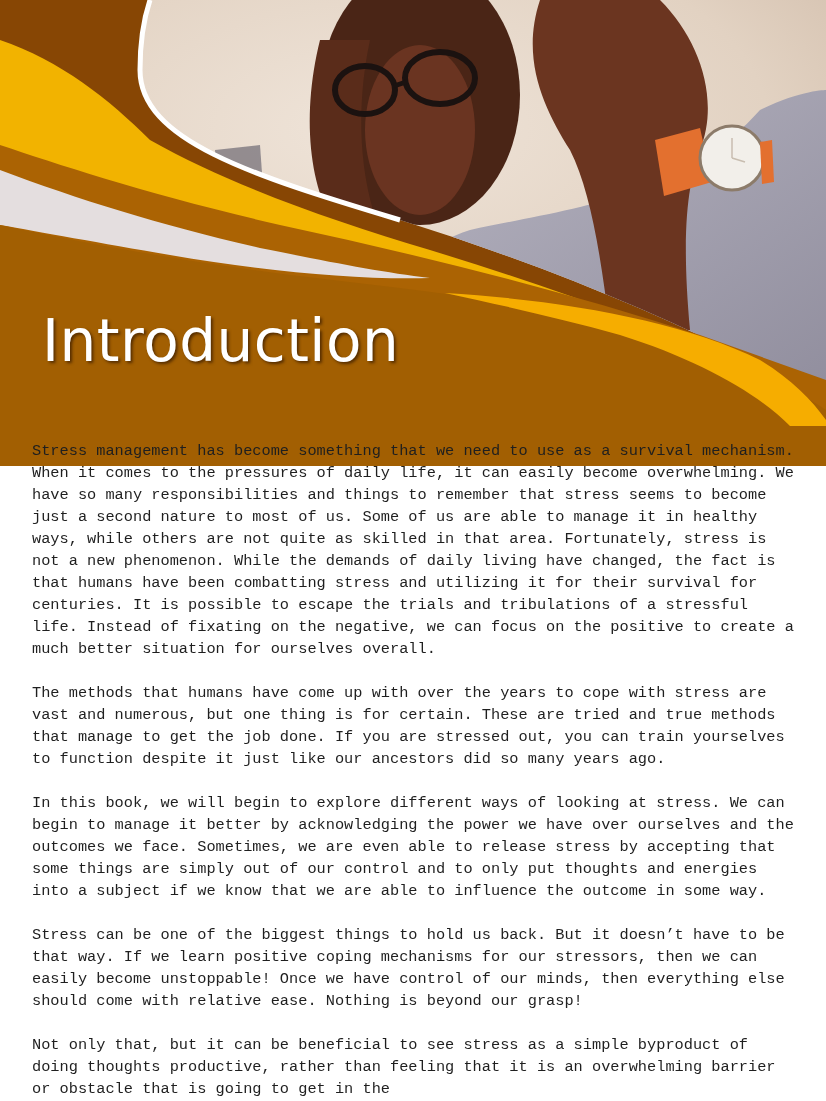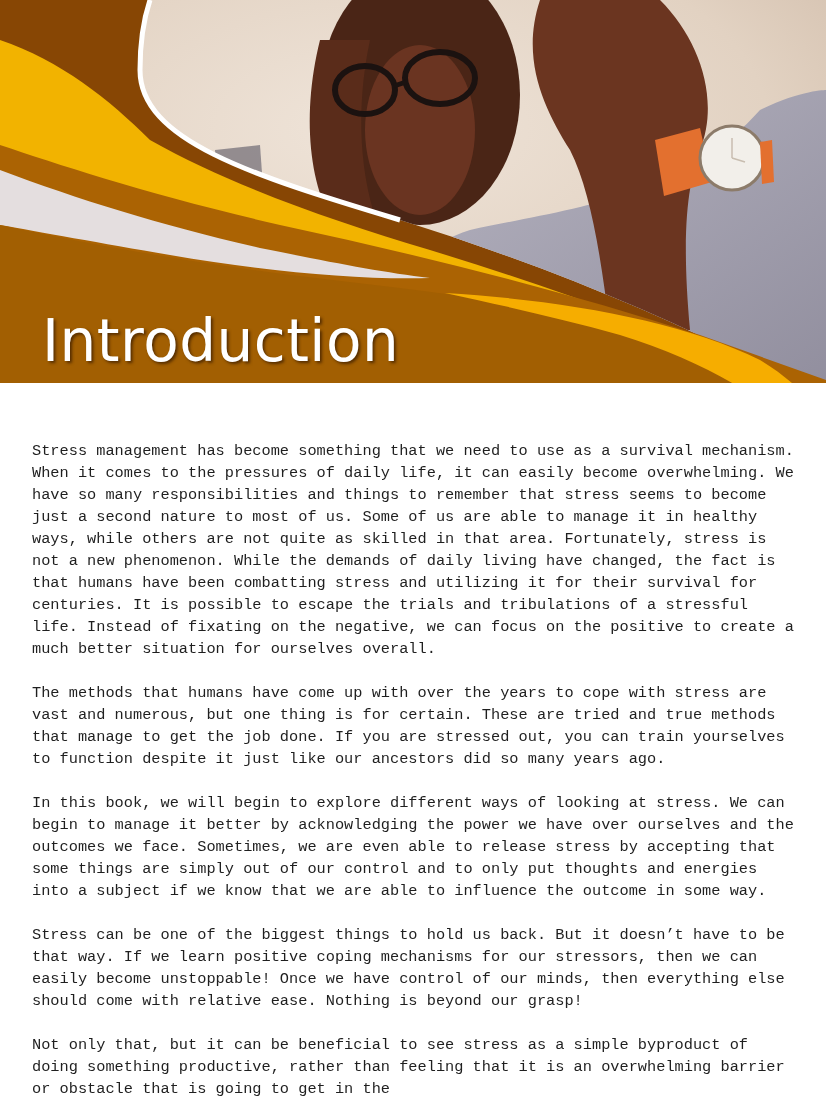--- a/index.html
+++ b/index.html
@@ -11,21 +11,21 @@
       width: 826px;
       height: 1101px;
       position: relative;
       overflow: hidden;
       font-family: "Liberation Sans", "DejaVu Sans", sans-serif;
     }
     .header {
       position: absolute;
       left: 0; top: 0;
       width: 826px;
-      height: 383px;
+      height: 466px;
       overflow: hidden;
       background: #a25f02;
     }
     .header svg.art {
       position: absolute;
       left: 0; top: 0;
       width: 826px;
       height: 426px;
     }
     .title {
@@ -118,14 +118,14 @@
   </svg>
 
   <h1 class="title">Introduction</h1>
 </div>
 
 <div class="content">
   <p>Stress management has become something that we need to use as a survival mechanism. When it comes to the pressures of daily life, it can easily become overwhelming. We have so many responsibilities and things to remember that stress seems to become just a second nature to most of us. Some of us are able to manage it in healthy ways, while others are not quite as skilled in that area. Fortunately, stress is not a new phenomenon. While the demands of daily living have changed, the fact is that humans have been combatting stress and utilizing it for their survival for centuries. It is possible to escape the trials and tribulations of a stressful life. Instead of fixating on the negative, we can focus on the positive to create a much better situation for ourselves overall.</p>
   <p>The methods that humans have come up with over the years to cope with stress are vast and numerous, but one thing is for certain. These are tried and true methods that manage to get the job done. If you are stressed out, you can train yourselves to function despite it just like our ancestors did so many years ago.</p>
   <p>In this book, we will begin to explore different ways of looking at stress. We can begin to manage it better by acknowledging the power we have over ourselves and the outcomes we face. Sometimes, we are even able to release stress by accepting that some things are simply out of our control and to only put thoughts and energies into a subject if we know that we are able to influence the outcome in some way.</p>
   <p>Stress can be one of the biggest things to hold us back. But it doesn’t have to be that way. If we learn positive coping mechanisms for our stressors, then we can easily become unstoppable! Once we have control of our minds, then everything else should come with relative ease. Nothing is beyond our grasp!</p>
-  <p>Not only that, but it can be beneficial to see stress as a simple byproduct of doing something productive, rather than feeling that it is an overwhelming barrier or obstacle that is going to get in the</p>
+  <p>Not only that, but it can be beneficial to see stress as a simple byproduct of doing thoughts productive, rather than feeling that it is an overwhelming barrier or obstacle that is going to get in the</p>
 </div>
 
 </body></html>

